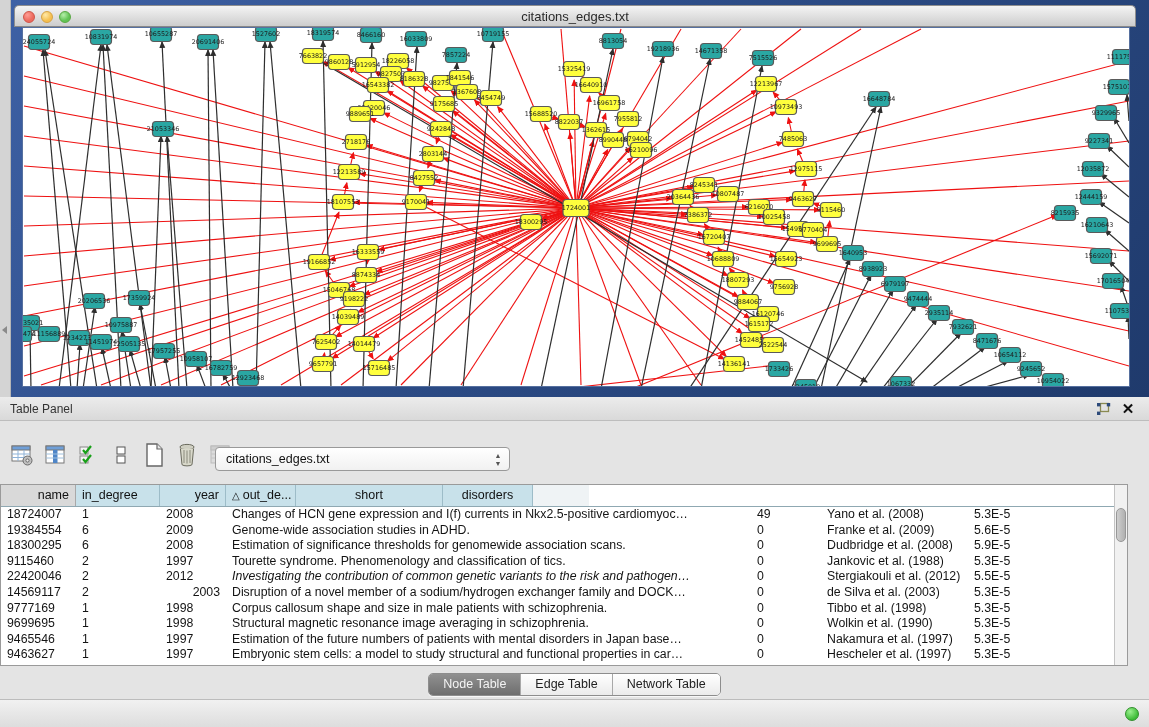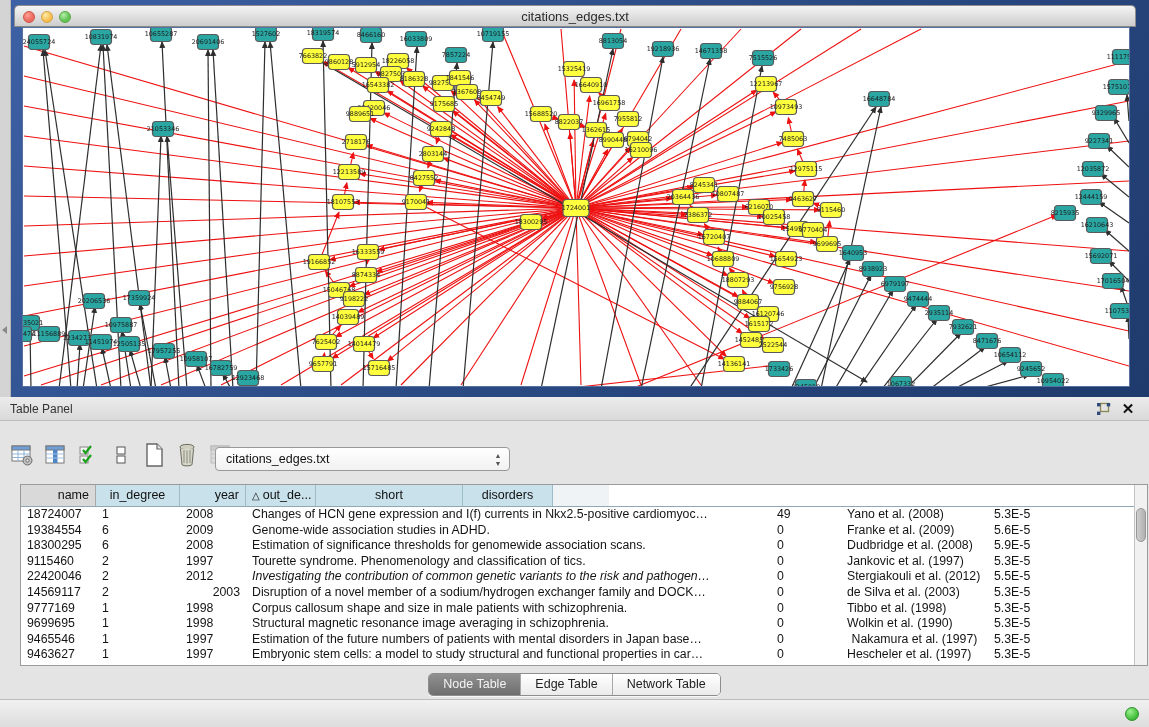--- a/index.html
+++ b/index.html
@@ -37,21 +37,21 @@
   .tb-btn{width:28px;height:28px;margin-right:5px;display:flex;align-items:center;justify-content:center;border-radius:4px;}
   .tb-btn svg{display:block;}
   .fx{font-family:"Liberation Serif",serif;font-style:italic;font-weight:bold;font-size:15px;color:#222;}
   .table-select{
     position:absolute;left:215px;top:447px;width:295px;height:24px;box-sizing:border-box;
     background:linear-gradient(#ffffff,#f1f1f1);border:1px solid #999;border-radius:4px;
     font-size:12.5px;color:#111;line-height:22px;padding-left:10px;
   }
   .select-spinner{position:absolute;right:6px;top:4px;width:10px;height:16px;font-size:7px;line-height:8px;color:#555;text-align:center;}
   .data-table{
-    position:absolute;left:20px;top:484px;width:1128px;height:182px;background:#fff;
+    position:absolute;left:0;top:484px;width:1128px;height:182px;background:#fff;
     border:1px solid #9a9a9a;box-sizing:border-box;overflow:hidden;
   }
   .thead{display:flex;height:21px;border-bottom:1px solid #8fa8b2;}
   .th{box-sizing:border-box;height:21px;line-height:20px;font-size:12.5px;color:#111;
       background:#c8e1ea;border-right:1px solid #9dbcc8;overflow:hidden;white-space:nowrap;padding:0 6px;}
   .th.gray{background:#d9d9d9;border-right:1px solid #a8a8a8;}
   .th.filler{background:#eff3f5;border-right:none;}
   .sort-glyph{font-size:10px;margin-right:3px;}
   .tbody .tr{display:flex;height:15.6px;}
   .td{box-sizing:border-box;font-size:12.3px;color:#141414;line-height:15.6px;
@@ -861,21 +861,21 @@
   <span>citations_edges.txt</span>
   <span class="select-spinner">
     <span>▲</span><br>
     <span>▼</span>
   </span>
 </div>
 
 <div class="data-table">
   <div class="thead" id="thead">
       <div class="th gray" style="width: 75px; text-align: right;">name</div>
-      <div class="th" style="width: 84px; text-align: center;">in_degree</div>
+      <div class="th" style="width: 84px; text-align: left;">in_degree</div>
       <div class="th" style="width: 66px; text-align: right;">year</div>
       <div class="th" style="width: 70px; text-align: left;"><span class="sort-glyph">△</span>out_de...</div>
       <div class="th" style="width: 147px; text-align: center;">short</div>
       <div class="th" style="width: 90px; text-align: center;">disorders</div>
       <div class="th filler" style="width: 56px;"></div>
     </div>
   <div class="tbody" id="tbody">
       <div class="tr">
         <div class="td" style="width: 75px;">18724007</div>
         <div class="td" style="width: 84px;">1</div>
@@ -902,21 +902,21 @@
         <div class="td" style="width: 70px;">0</div>
         <div class="td" style="width: 147px;">Dudbridge et al. (2008)</div>
         <div class="td" style="width: 90px;">5.9E-5</div>
       </div>
       <div class="tr">
         <div class="td" style="width: 75px;">9115460</div>
         <div class="td" style="width: 84px;">2</div>
         <div class="td" style="width: 66px;">1997</div>
         <div class="td" style="width: 525px;">Tourette syndrome. Phenomenology and classification of tics.</div>
         <div class="td" style="width: 70px;">0</div>
-        <div class="td" style="width: 147px;">Jankovic et al. (1997)</div>
+        <div class="td" style="width: 147px;">Jankovic et al. (1988)</div>
         <div class="td" style="width: 90px;">5.3E-5</div>
       </div>
       <div class="tr">
         <div class="td" style="width: 75px;">22420046</div>
         <div class="td" style="width: 84px;">2</div>
         <div class="td" style="width: 66px;">2012</div>
         <div class="td" style="width: 525px; font-style: italic;">Investigating the contribution of common genetic variants to the risk and pathogen…</div>
         <div class="td" style="width: 70px;">0</div>
         <div class="td" style="width: 147px;">Stergiakouli et al. (2012)</div>
         <div class="td" style="width: 90px;">5.5E-5</div>
@@ -947,21 +947,21 @@
         <div class="td" style="width: 70px;">0</div>
         <div class="td" style="width: 147px;">Wolkin et al. (1990)</div>
         <div class="td" style="width: 90px;">5.3E-5</div>
       </div>
       <div class="tr">
         <div class="td" style="width: 75px;">9465546</div>
         <div class="td" style="width: 84px;">1</div>
         <div class="td" style="width: 66px;">1997</div>
         <div class="td" style="width: 525px;">Estimation of the future numbers of patients with mental disorders in Japan base…</div>
         <div class="td" style="width: 70px;">0</div>
-        <div class="td" style="width: 147px; text-align: center;">Nakamura et al. (1997)</div>
+        <div class="td" style="width: 147px;">Nakamura et al. (1997)</div>
         <div class="td" style="width: 90px;">5.3E-5</div>
       </div>
       <div class="tr">
         <div class="td" style="width: 75px;">9463627</div>
         <div class="td" style="width: 84px;">1</div>
         <div class="td" style="width: 66px;">1997</div>
         <div class="td" style="width: 525px;">Embryonic stem cells: a model to study structural and functional properties in car…</div>
         <div class="td" style="width: 70px;">0</div>
         <div class="td" style="width: 147px;">Hescheler et al. (1997)</div>
         <div class="td" style="width: 90px;">5.3E-5</div>

